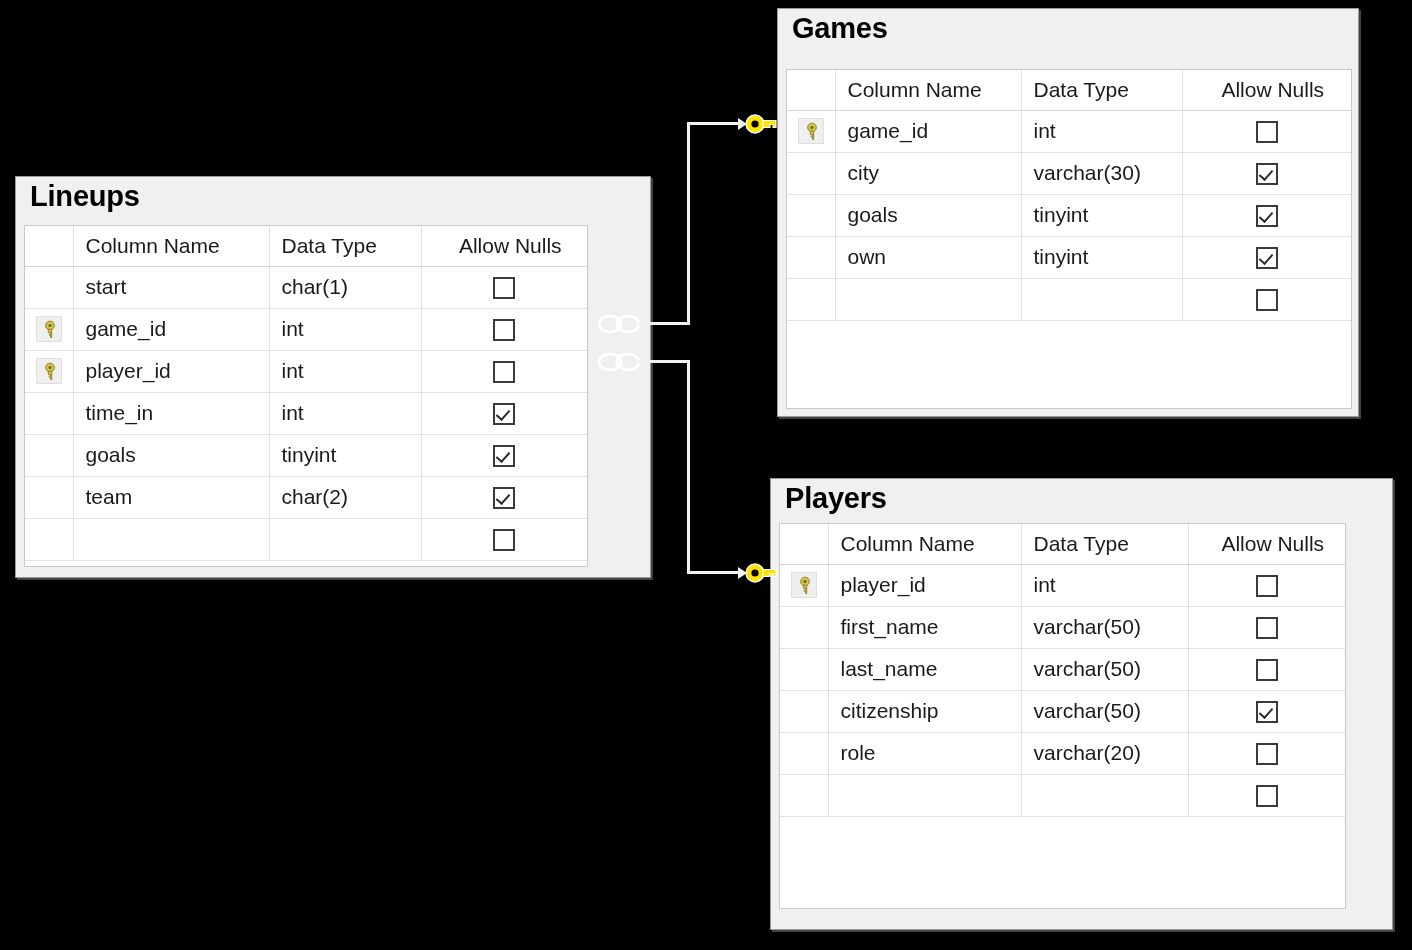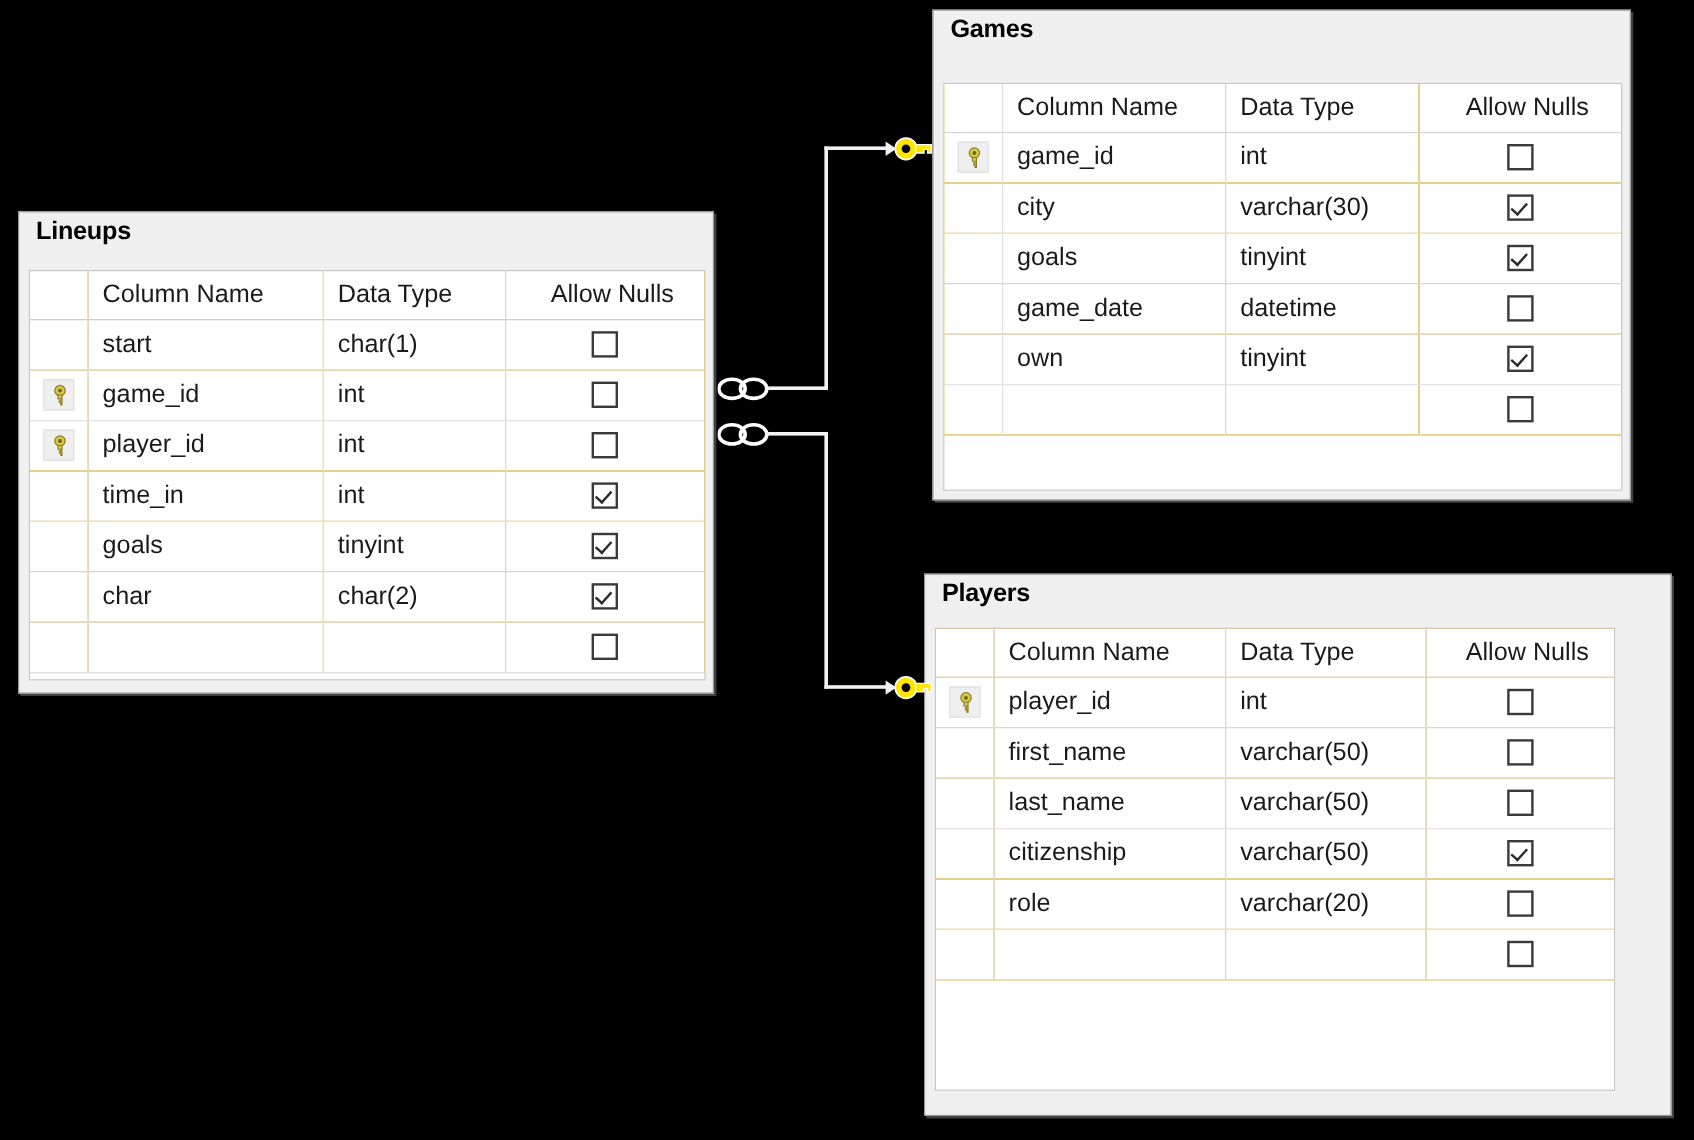--- a/index.html
+++ b/index.html
@@ -21,21 +21,21 @@
   
   .table-card {
     position: absolute;
     background: #f0f0f0;
     border: 1px solid #9a9a9a;
     box-shadow: 2px 2px 0 rgba(120,120,120,0.55);
     box-sizing: border-box;
     overflow: hidden;
   }
   .table-title {
-    font-size: 21px;
+    font-size: 29px;
     font-weight: bold;
     color: #000000;
     padding: 5px 16px 0 14px;
     line-height: 1.0;
     letter-spacing: -0.2px;
     white-space: nowrap;
   }
   .grid-wrap {
     position: absolute;
     left: 8px;
@@ -139,21 +139,21 @@
     border-top: 6px solid transparent;
     border-bottom: 6px solid transparent;
     border-left: 9px solid #f2f2f2;
   }
 </style>
 </head>
 <body>
 
 <div id="canvas">
 
-  <div class="table-card" id="card-lineups" style="left:15px; top:176px; width:580px; height:402px;">
+  <div class="table-card" id="card-lineups" style="left:15px; top:176px; width:636px; height:402px;">
     <div class="table-title">Lineups</div>
     <div class="grid-wrap" style="top:48px; width:564px; height:342px;">
       <table class="grid">
         <colgroup>
             <col style="width:48px">
             <col style="width:196px">
             <col style="width:152px">
             <col>
           </colgroup>
         <thead>
@@ -198,21 +198,21 @@
               <td class="c-nulls"><span class="chk checked"></span></td>
             </tr>
             <tr>
               <td class="c-key"></td>
               <td>goals</td>
               <td>tinyint</td>
               <td class="c-nulls"><span class="chk checked"></span></td>
             </tr>
             <tr>
               <td class="c-key"></td>
-              <td>char</td>
+              <td>team</td>
               <td>char(2)</td>
               <td class="c-nulls"><span class="chk checked"></span></td>
             </tr>
             <tr>
               <td class="c-key"></td>
               <td></td>
               <td></td>
               <td class="c-nulls"><span class="chk"></span></td>
             </tr>
           </tbody>
@@ -256,26 +256,20 @@
               <td class="c-nulls"><span class="chk checked"></span></td>
             </tr>
             <tr>
               <td class="c-key"></td>
               <td>goals</td>
               <td>tinyint</td>
               <td class="c-nulls"><span class="chk checked"></span></td>
             </tr>
             <tr>
               <td class="c-key"></td>
-              <td>game_date</td>
-              <td>datetime</td>
-              <td class="c-nulls"><span class="chk"></span></td>
-            </tr>
-            <tr>
-              <td class="c-key"></td>
               <td>own</td>
               <td>tinyint</td>
               <td class="c-nulls"><span class="chk checked"></span></td>
             </tr>
             <tr>
               <td class="c-key"></td>
               <td></td>
               <td></td>
               <td class="c-nulls"><span class="chk"></span></td>
             </tr>

